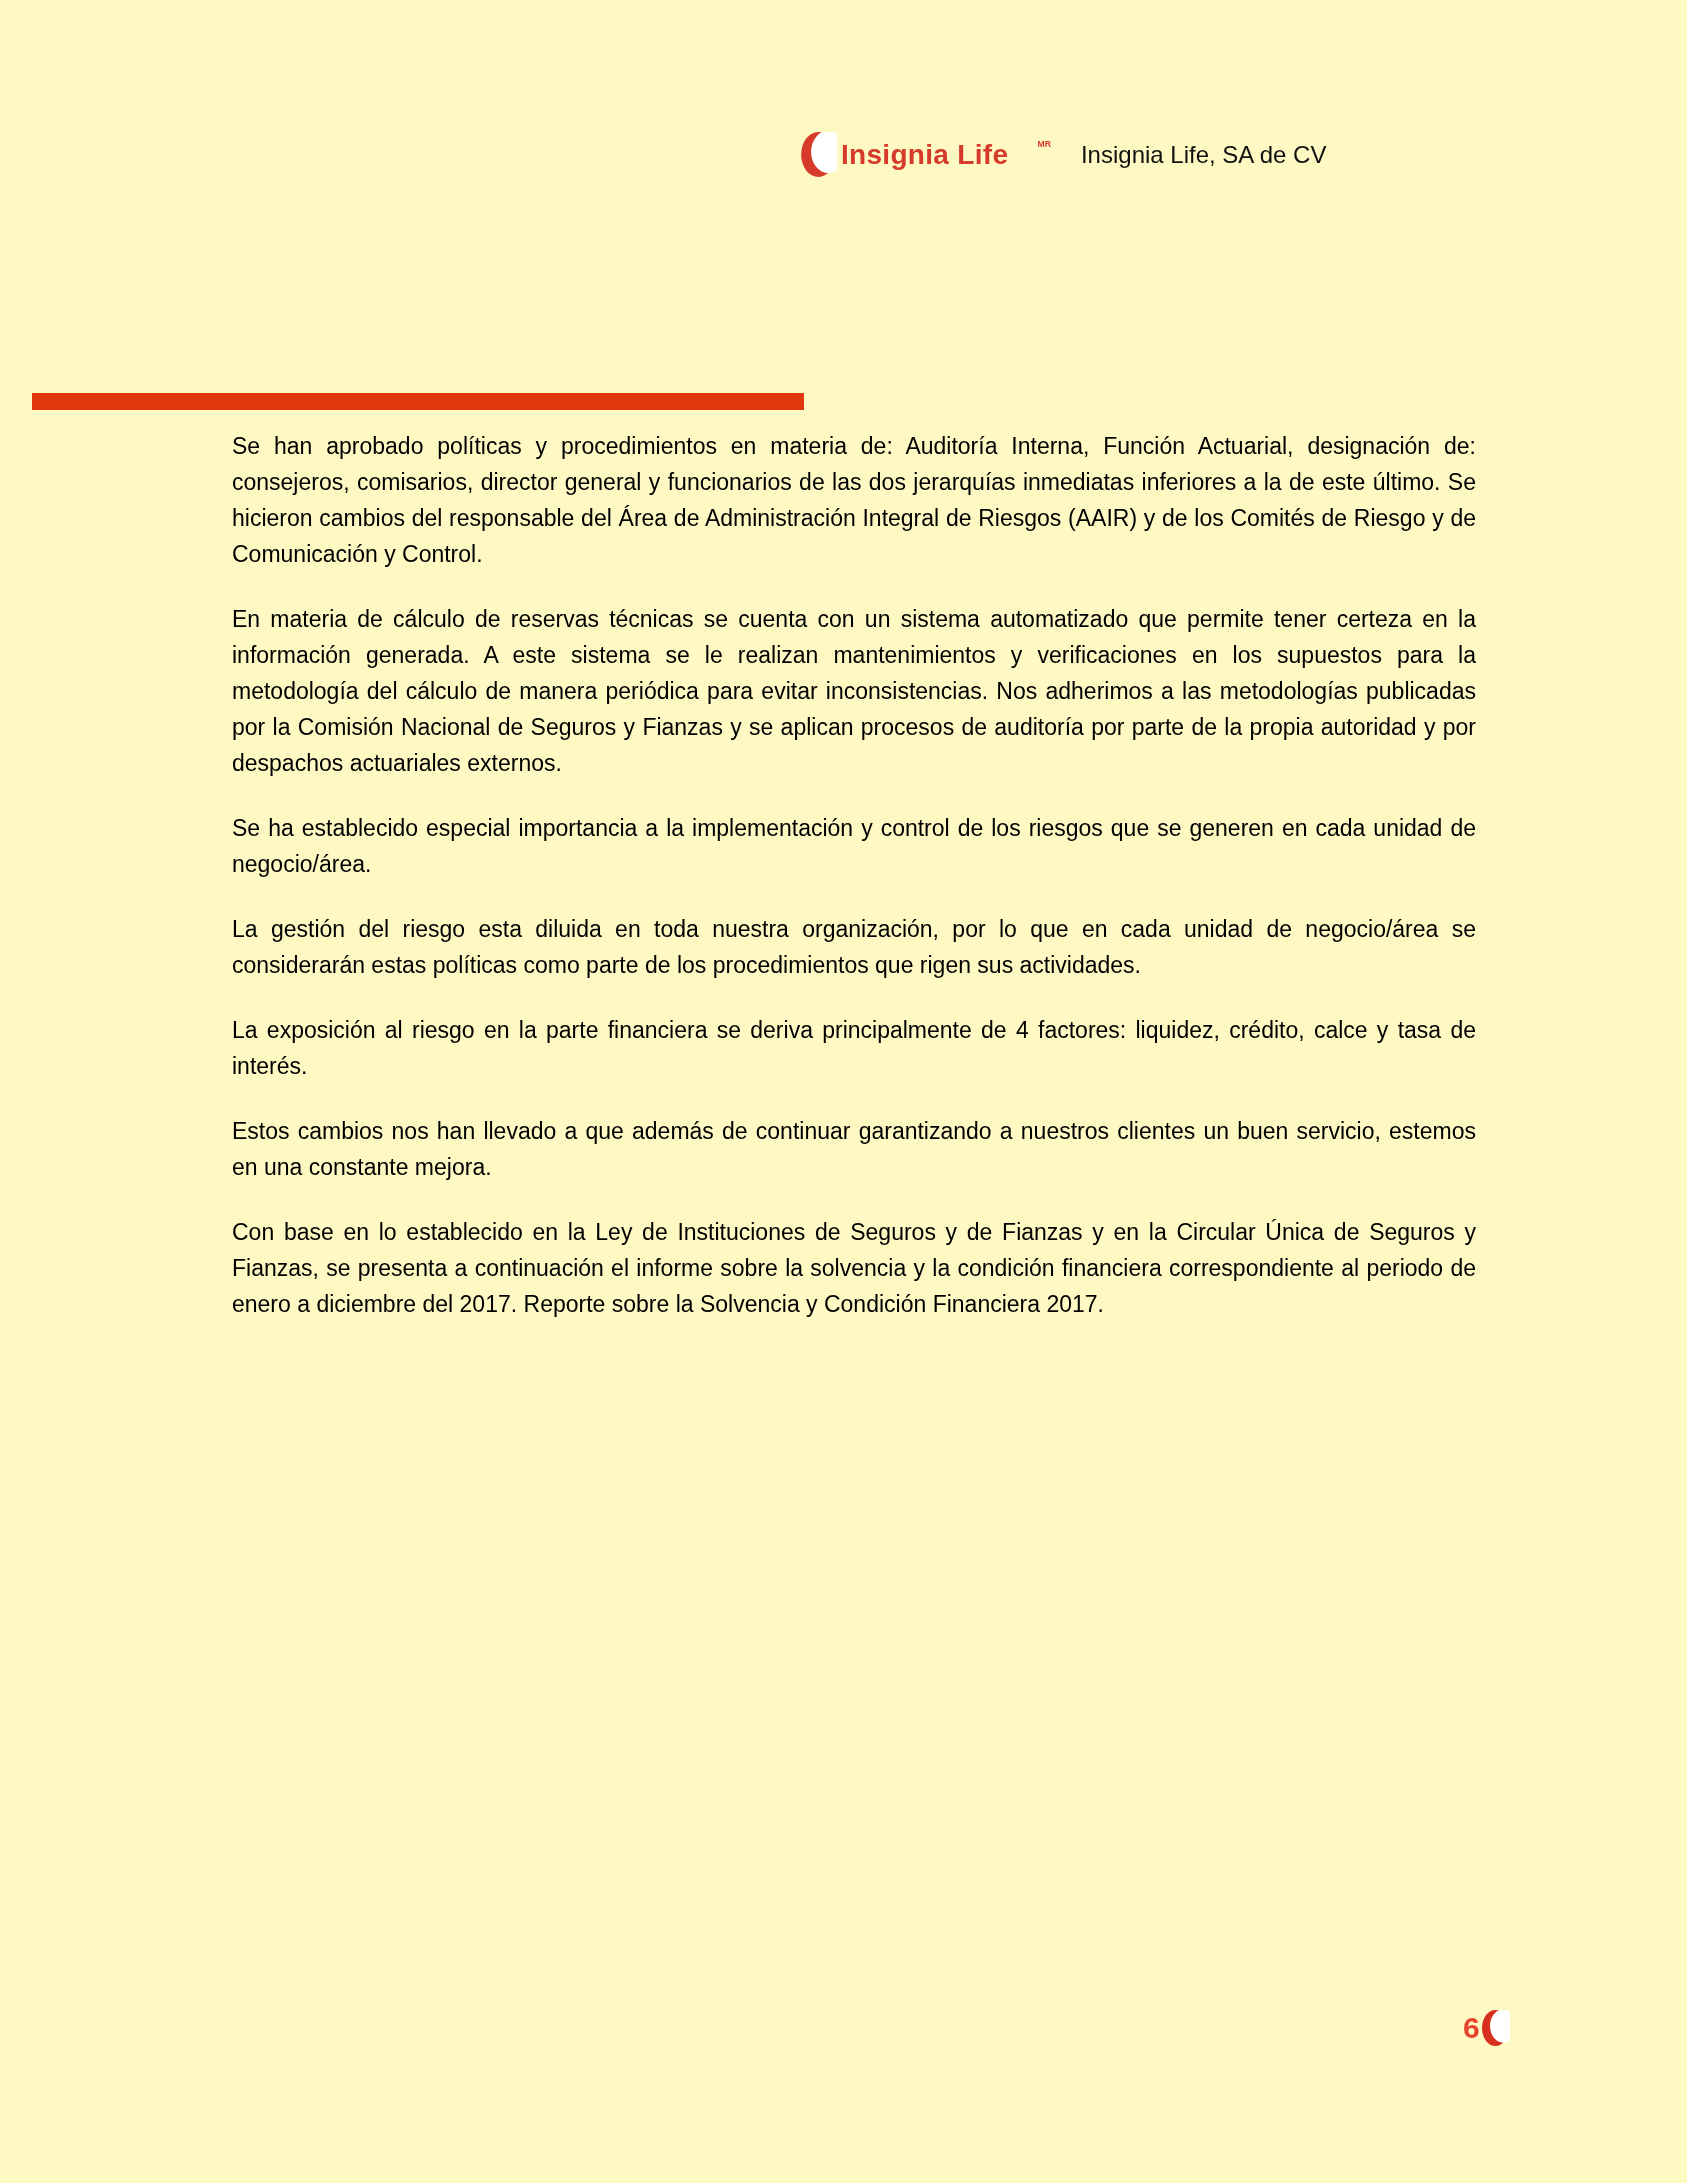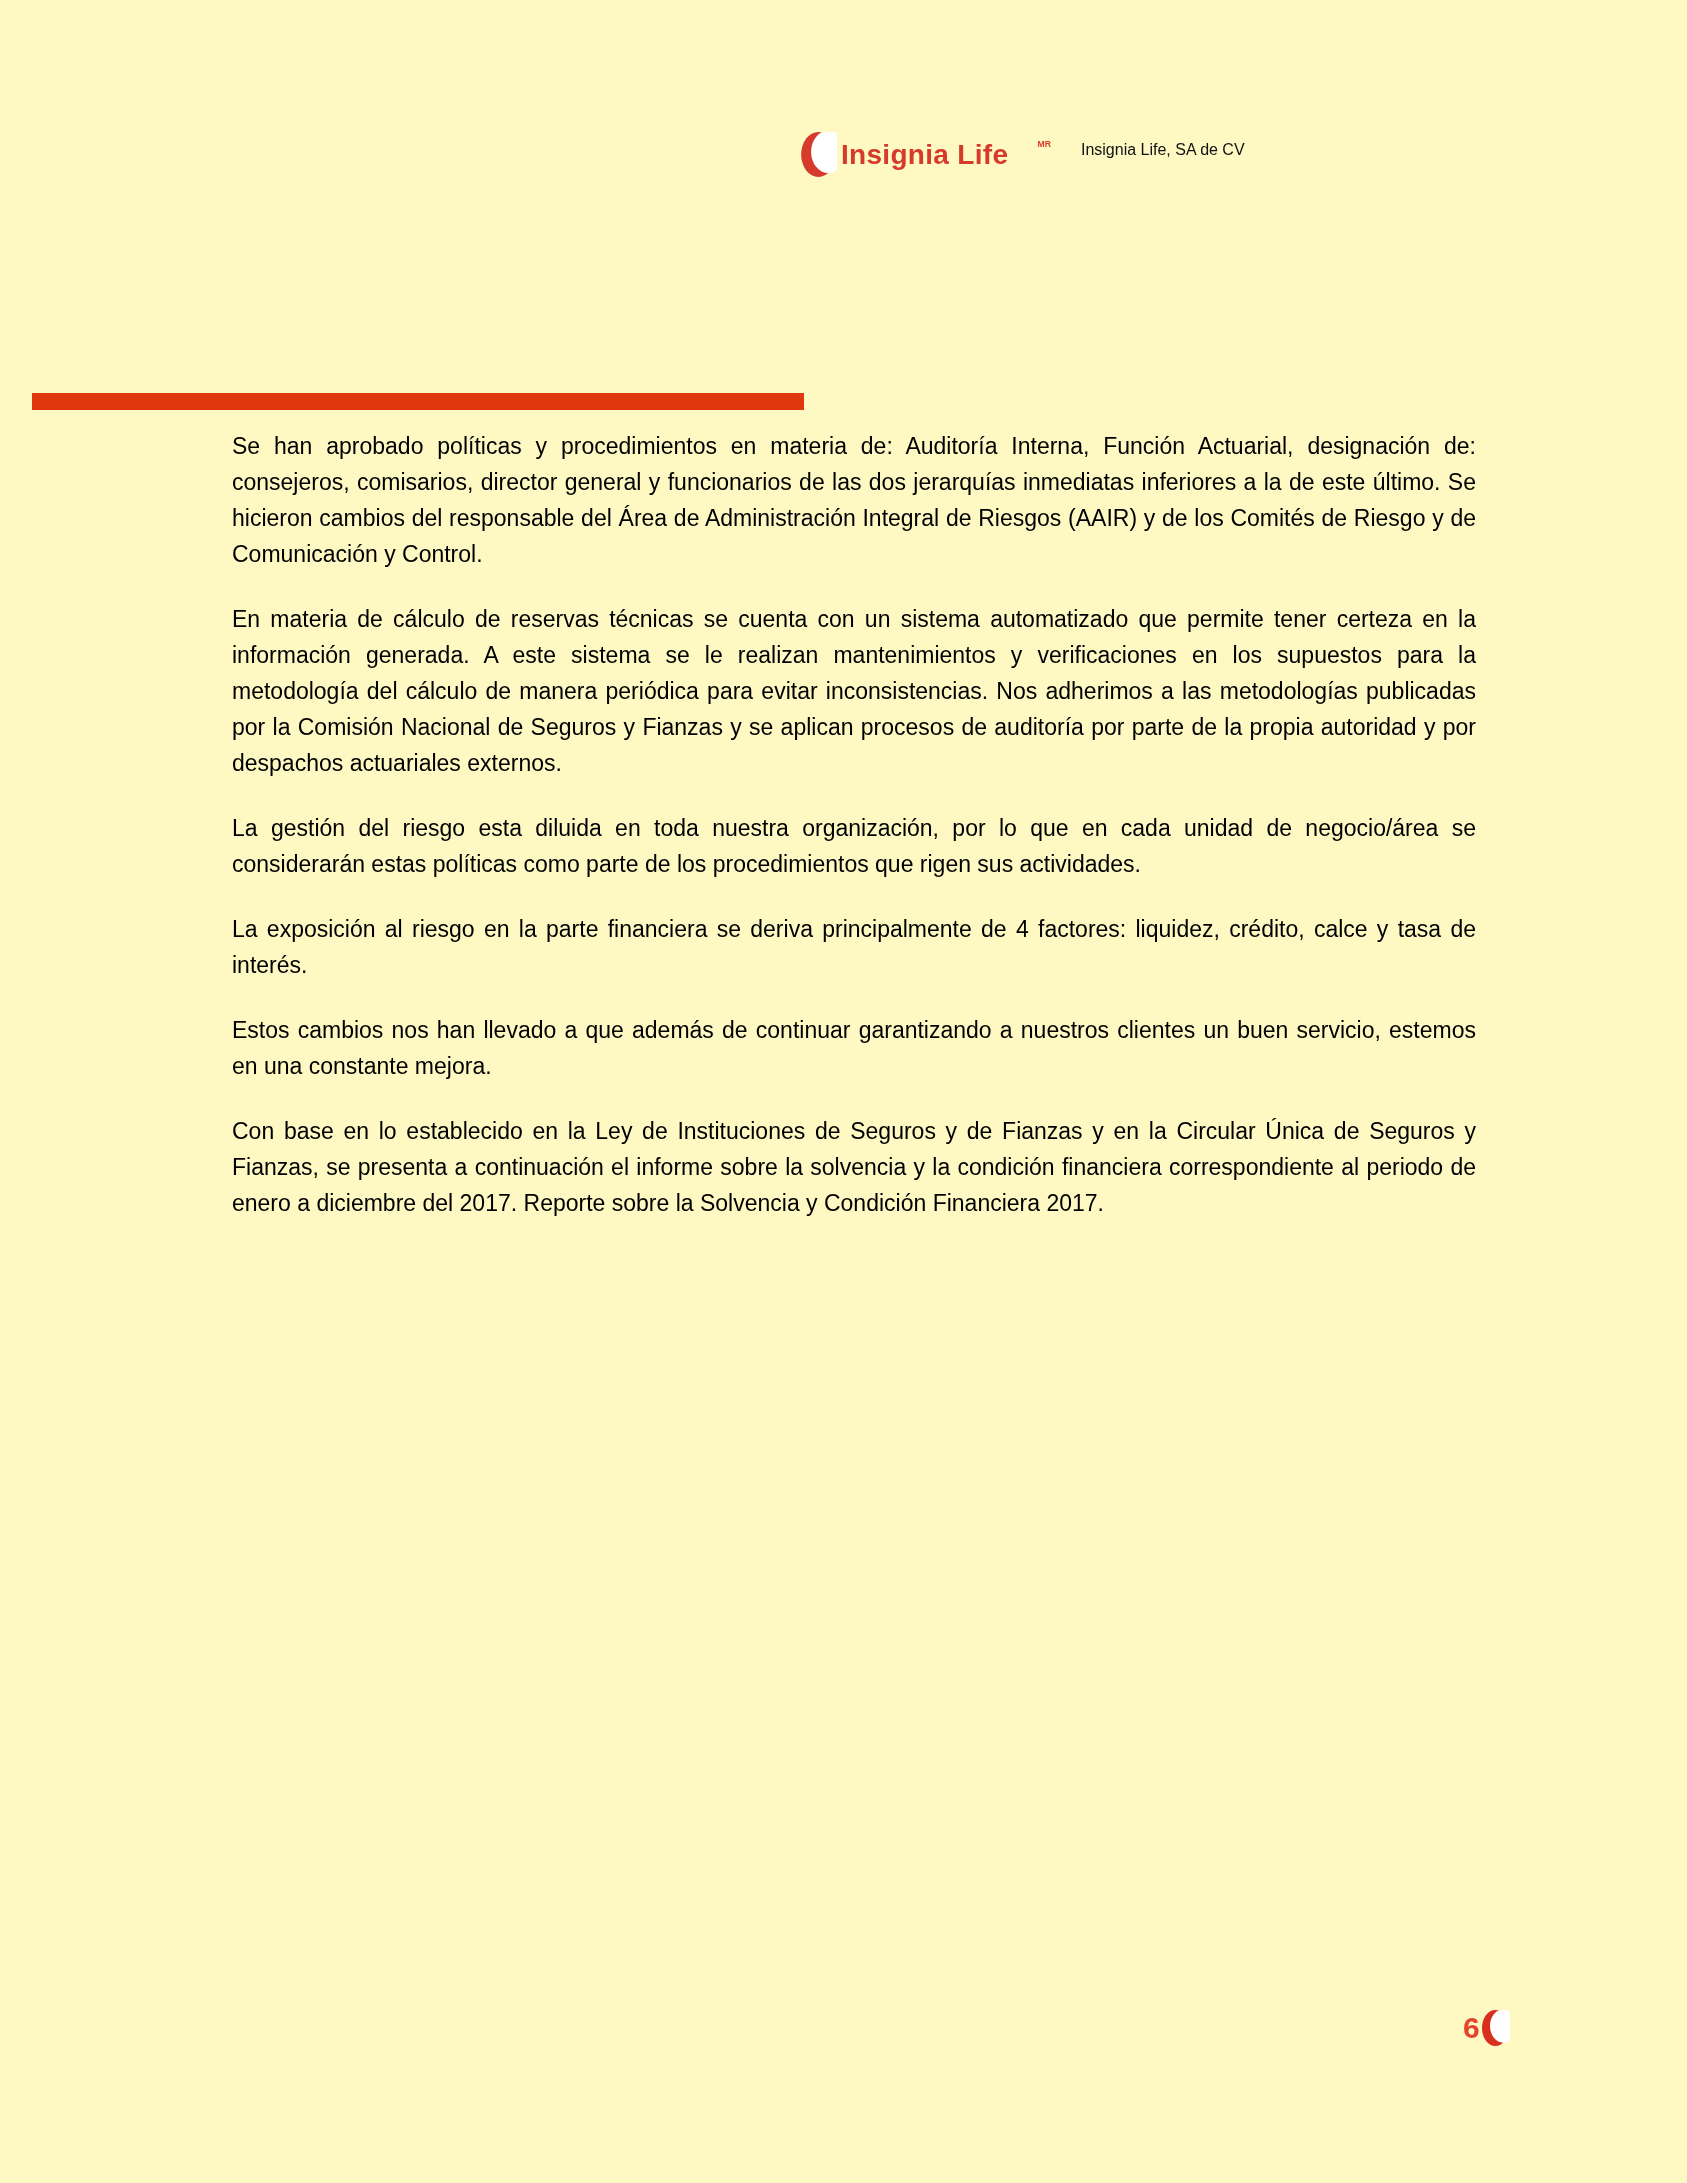--- a/index.html
+++ b/index.html
@@ -34,21 +34,21 @@
     line-height: 45px;
   }
   .logo-tm {
     font-size: 8.6px;
     font-weight: bold;
     margin-left: 1.3px;
     margin-top: 6.6px;
     padding-left: 28px;
   }
   .header-title {
-    font-size: 16px;
+    font-size: 24px;
     color: #111111;
     margin-left: 30px;
     margin-top: 9.3px;
     white-space: nowrap;
   }
 
   
   .red-bar {
     position: absolute;
     left: 32px;
@@ -101,20 +101,21 @@
     </div>
     <div class="header-title">Insignia Life, SA de CV</div>
   </header>
 
   <div class="red-bar" style="background-color: rgb(224, 56, 14);"></div>
 
   <main class="body-text">
 
   <p>Se han aprobado políticas y procedimientos en materia de: Auditoría Interna, Función Actuarial, designación de: consejeros, comisarios, director general y funcionarios de las dos jerarquías inmediatas inferiores a la de este último. Se hicieron cambios del responsable del Área de Administración Integral de Riesgos (AAIR) y de los Comités de Riesgo y de Comunicación y Control.</p>
       <p>En materia de cálculo de reservas técnicas se cuenta con un sistema automatizado que permite tener certeza en la información generada.  A este sistema se le realizan mantenimientos y verificaciones en los supuestos para la metodología del cálculo de manera periódica para evitar inconsistencias. Nos adherimos a las metodologías publicadas por la Comisión Nacional de Seguros y Fianzas y se aplican procesos de auditoría por parte de la propia autoridad y por despachos actuariales externos.</p>
+      <p>Se ha establecido especial importancia a la implementación y control de los riesgos que se generen en cada unidad de negocio/área.</p>
       <p>La gestión del riesgo esta diluida en toda nuestra organización, por lo que en cada unidad de negocio/área se considerarán estas políticas como parte de los procedimientos que rigen sus actividades.</p>
       <p>La exposición al riesgo en la parte financiera se deriva principalmente de 4 factores: liquidez, crédito, calce y tasa de interés.</p>
       <p>Estos cambios nos han llevado a que además de continuar garantizando a nuestros clientes un buen servicio, estemos en una constante mejora.</p>
       <p>Con base en lo establecido en la Ley de Instituciones de Seguros y de Fianzas y en la Circular Única de Seguros y Fianzas, se presenta a continuación el informe sobre la solvencia y la condición financiera correspondiente al periodo de enero a diciembre del 2017. Reporte sobre la Solvencia y Condición Financiera 2017.</p>
     </main>
 
   <footer class="footer">
     <span class="page-number" style="color: rgb(229, 67, 44);">6</span>
     <svg class="footer-crescent" viewBox="0 0 42 54" xmlns="http://www.w3.org/2000/svg">
       <ellipse cx="20" cy="27" rx="20" ry="27" fill="#D92F1E"></ellipse>

